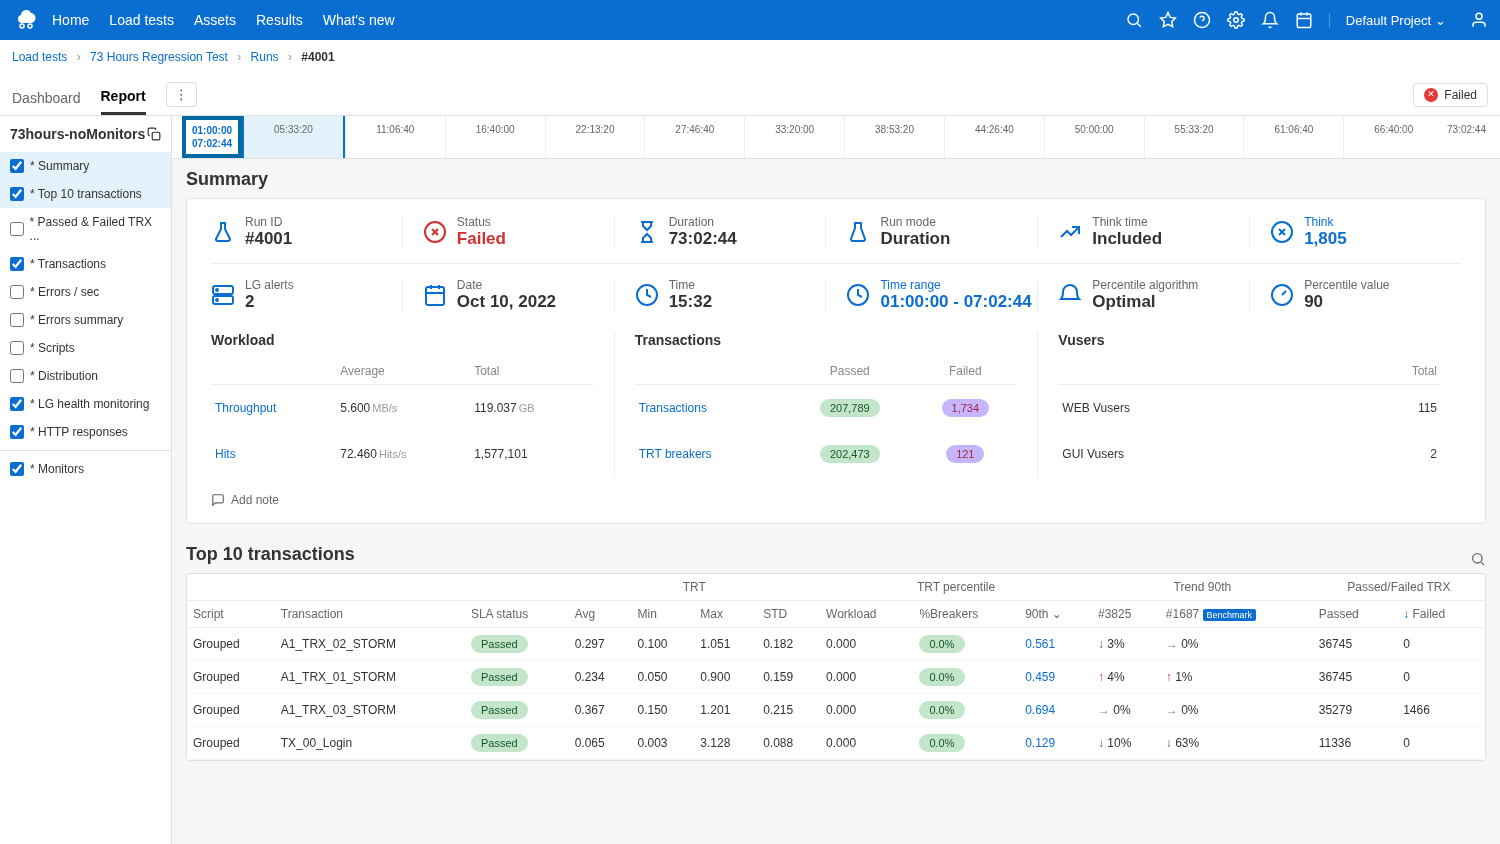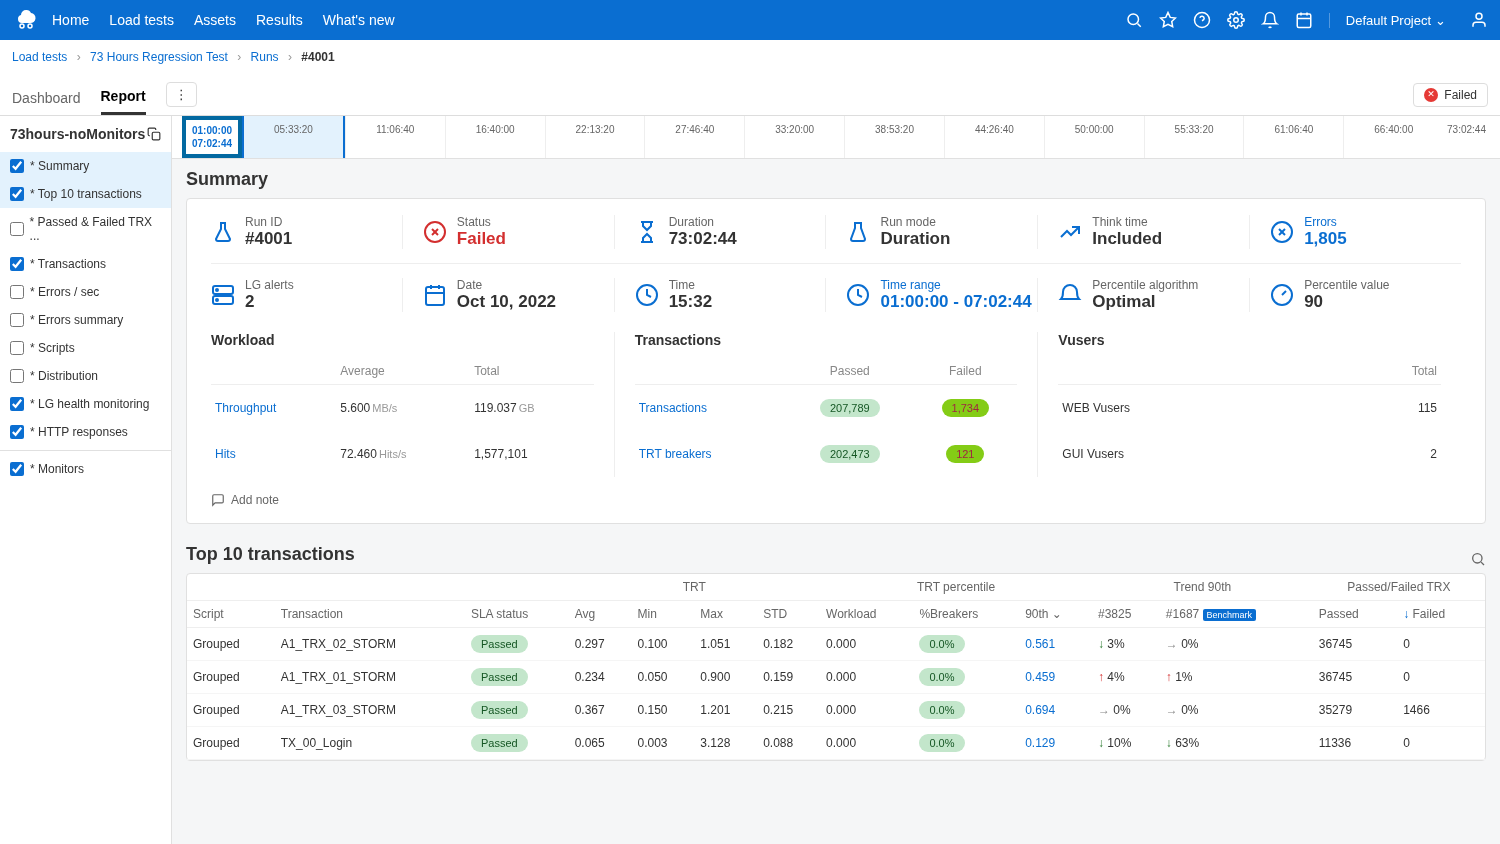--- a/index.html
+++ b/index.html
@@ -60,21 +60,21 @@
 .stat-row { display: flex; margin-top: 20px; }
 .stat-block { flex: 1; border-left: 1px solid #eee; padding: 0 20px; }
 .stat-block:first-child { border-left: none; padding-left: 0; }
 .stat-block h3 { font-size: 14px; font-weight: 700; margin-bottom: 10px; }
 .stat-table { width: 100%; font-size: 12px; border-collapse: collapse; }
 .stat-table th { text-align: left; font-weight: 400; color: #888; padding: 6px 4px; border-bottom: 1px solid #eee; }
 .stat-table td { padding: 16px 4px; }
 .stat-table a { color: #0a6ed1; text-decoration: none; }
 .pill { padding: 3px 10px; border-radius: 10px; font-size: 11px; font-weight: 500; }
 .pill-green { background: #c3e6cb; color: #155724; }
-.pill-red { background: #84cc16; color: #a02741; }
+.pill-red { background: #c4b5fd; color: #a02741; }
 .unit { color: #999; font-size: 11px; margin-left: 2px; }
 
 .add-note { color: #666; font-size: 12px; margin-top: 16px; display: flex; align-items: center; gap: 6px; }
 
 .section-header { display: flex; align-items: center; justify-content: space-between; }
 .trans-table-wrapper { overflow-x: auto; }
 .trans-table { width: 100%; border-collapse: collapse; font-size: 12px; }
 .trans-table thead th { padding: 6px; color: #666; font-weight: 400; border-bottom: 1px solid #eee; text-align: left; white-space: nowrap; }
 .trans-table .group-header th { text-align: center; border-bottom: 1px solid #eee; }
 .trans-table tbody td { padding: 9px 6px; border-bottom: 1px solid #f5f5f5; white-space: nowrap; }
@@ -327,21 +327,21 @@
             </div>
             <div class="kpi">
               <div class="kpi-icon">
                 <svg viewBox="0 0 24 24" fill="none" stroke="#0a6ed1" stroke-width="2" style="width:24px;height:24px">
                   <circle cx="12" cy="12" r="10"></circle>
                   <line x1="15" y1="9" x2="9" y2="15"></line>
                   <line x1="9" y1="9" x2="15" y2="15"></line>
                 </svg>
               </div>
       <div class="kpi-text">
-        <div class="label blue">Errors</div>
+        <div class="label blue">Think</div>
         <div class="value  blue">1,805</div>
       </div>
             </div>
           </div>
         <div class="kpi-row" id="kpi-row-2">
             <div class="kpi">
               <div class="kpi-icon">
                 <svg viewBox="0 0 24 24" fill="none" stroke="#0a6ed1" stroke-width="2" style="width:24px;height:24px">
                   <rect x="2" y="3" width="20" height="8" rx="2"></rect>
                   <rect x="2" y="13" width="20" height="8" rx="2"></rect>

